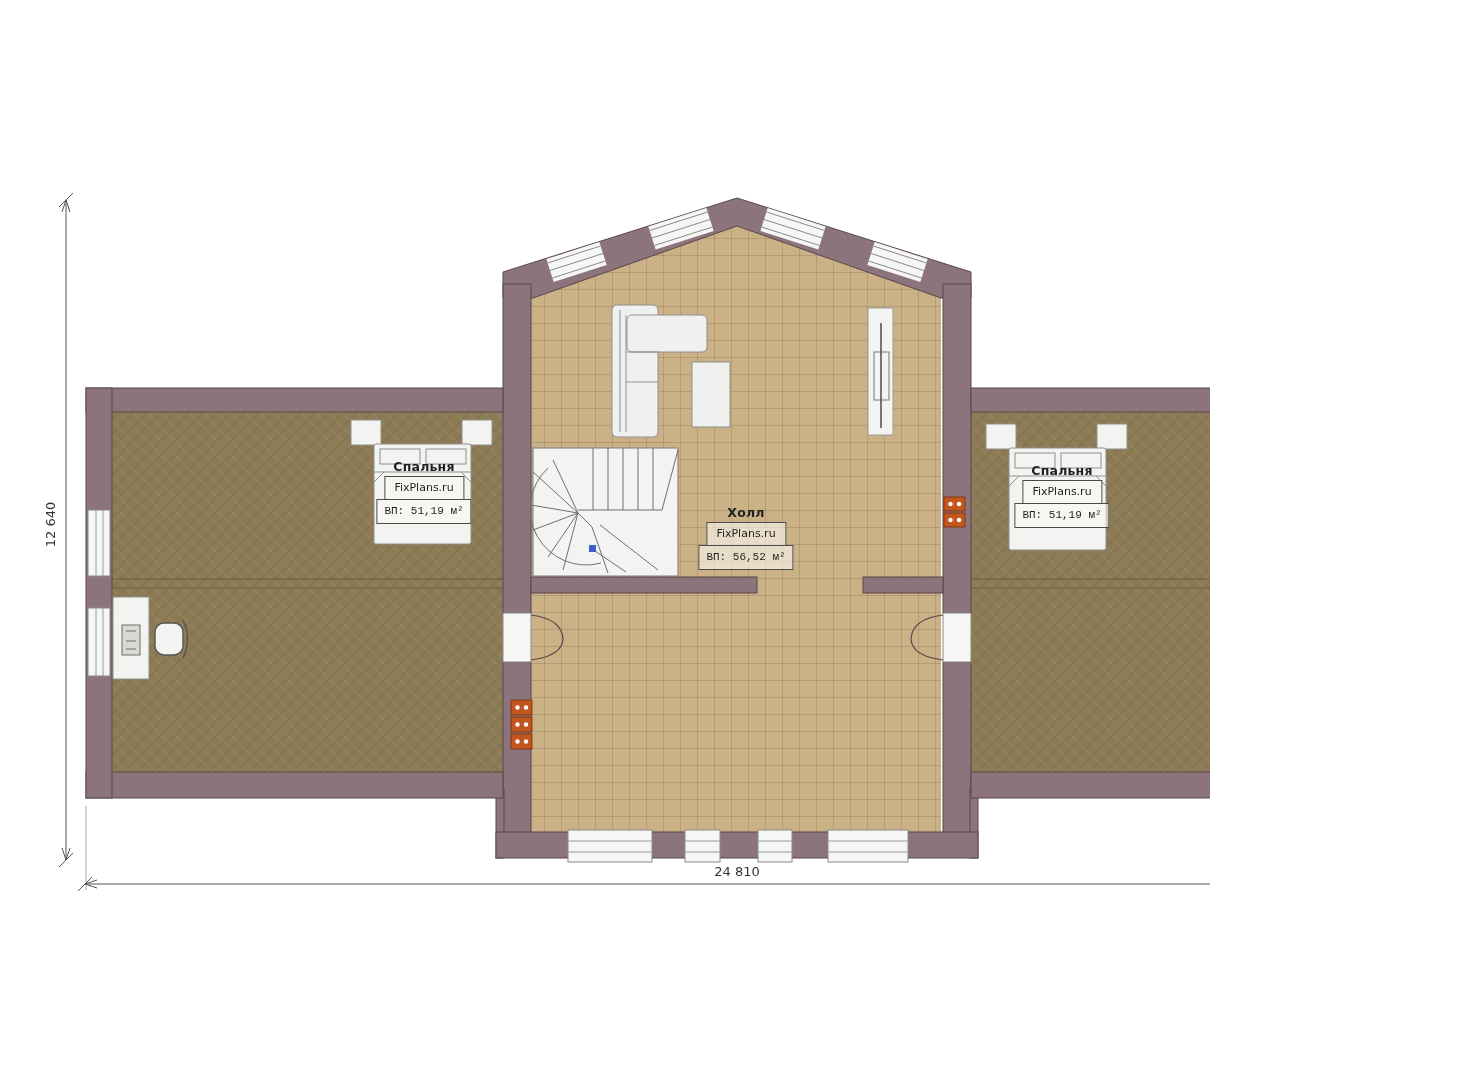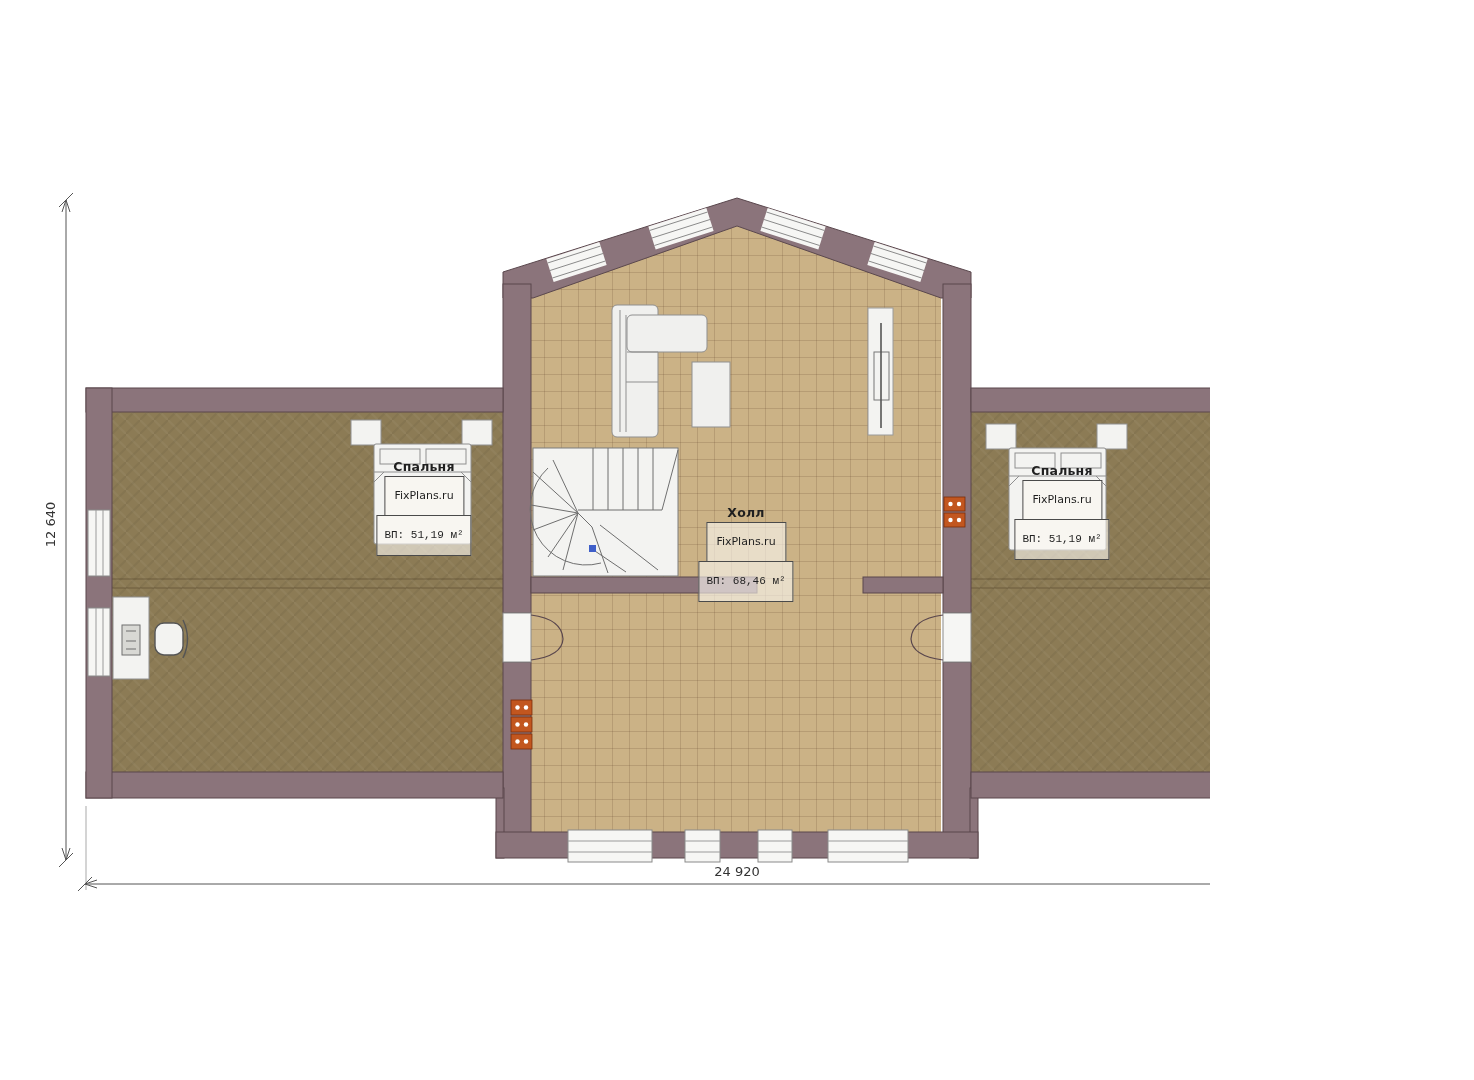--- a/index.html
+++ b/index.html
@@ -9,21 +9,21 @@
   }
   .stage svg{position:absolute;left:0;top:0;}
   .plan-label{
     position:absolute;transform:translateX(-50%);
     display:flex;flex-direction:column;align-items:center;
     color:#1f1f1f;text-align:center;z-index:5;white-space:nowrap;
   }
   .plan-label .name{font-weight:bold;font-size:12.5px;margin-bottom:2px;letter-spacing:.2px;}
   .plan-label .box{
     border:1px solid #4a4a4a;background:rgba(250,247,240,.62);
-    font-size:11px;line-height:1.3;padding:12px 7px;min-width:64px;
+    font-size:11px;line-height:1.3;padding:4px 7px;min-width:64px;
   }
   .plan-label .box + .box{margin-top:-1px;font-family:Liberation Mono, monospace;}
   .dim-label{position:absolute;font-size:13px;color:#333;z-index:4;}
   .dim-label.bottom{left:737px;top:864px;transform:translateX(-50%);}
   .dim-label.left{left:18px;top:517px;width:64px;text-align:center;transform:rotate(-90deg);}
 </style>
 </head>
 <body>
 
 <div class="stage">
@@ -283,25 +283,25 @@
 
 <div class="plan-label" style="left:424px;top:459px;">
   <div class="name">Спальня</div>
   <div class="box">FixPlans.ru</div>
   <div class="box">ВП: 51,19 м²</div>
 </div>
 
 <div class="plan-label" style="left:746px;top:488px;margin-top:17px;">
   <div class="name">Холл</div>
   <div class="box">FixPlans.ru</div>
-  <div class="box">ВП: 68,46 м²</div>
+  <div class="box">ВП: 56,52 м²</div>
 </div>
 
 <div class="plan-label" style="left:1062px;top:463px;">
   <div class="name">Спальня</div>
   <div class="box">FixPlans.ru</div>
   <div class="box">ВП: 51,19 м²</div>
 </div>
 
-<div class="dim-label bottom">24 920</div>
+<div class="dim-label bottom">24 810</div>
 <div class="dim-label left">12 640</div>
 
 </div>
 
 </body></html>

